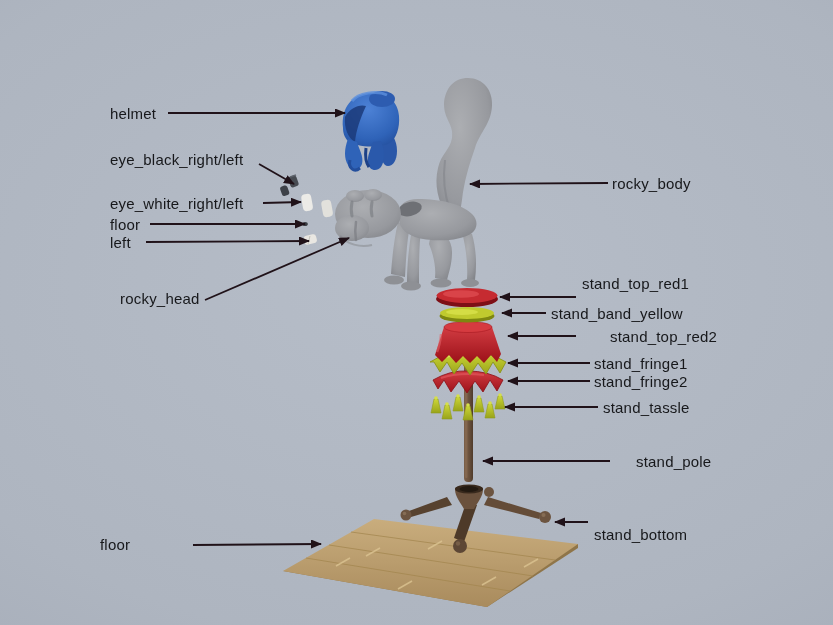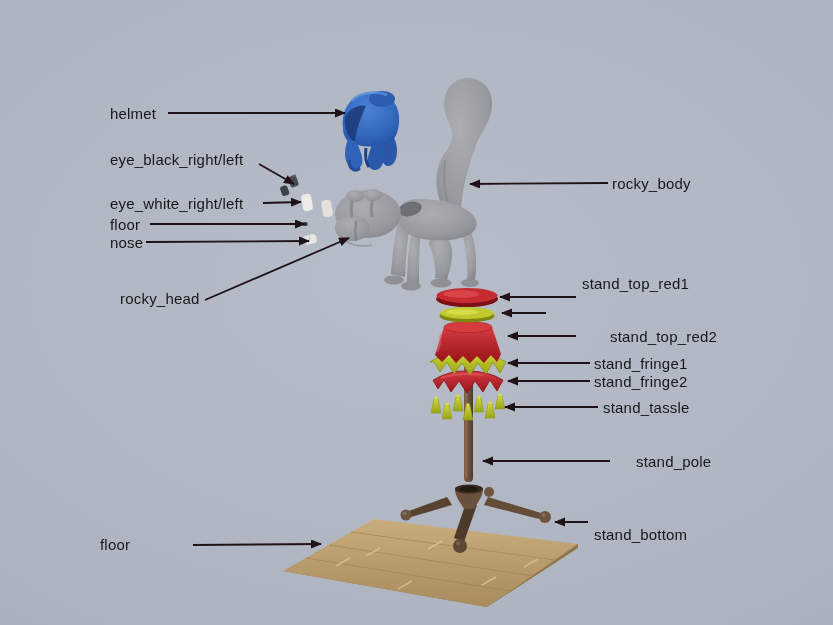--- a/index.html
+++ b/index.html
@@ -220,24 +220,25 @@
       <line x1="610" y1="461" x2="483" y2="461" marker-end="url(#ah)"></line>
       <line x1="588" y1="522" x2="555" y2="522" marker-end="url(#ah)"></line>
       <line x1="193" y1="545" x2="321" y2="544" marker-end="url(#ah)"></line>
     </g>
   </svg>
 
   <div class="lbl" style="left:110px;top:105px">helmet</div>
   <div class="lbl" style="left:110px;top:151px">eye_black_right/left</div>
   <div class="lbl" style="left:110px;top:195px">eye_white_right/left</div>
   <div class="lbl" style="left:110px;top:216px">floor</div>
-  <div class="lbl" style="left:110px;top:234px">nose</div>
+  <div class="lbl" style="left:110px;top:234px">left</div>
   <div class="lbl" style="left:120px;top:290px">rocky_head</div>
   <div class="lbl" style="left:612px;top:175px">rocky_body</div>
   <div class="lbl" style="left:582px;top:275px">stand_top_red1</div>
+  <div class="lbl" style="left:551px;top:305px">stand_band_yellow</div>
   <div class="lbl" style="left:610px;top:328px">stand_top_red2</div>
   <div class="lbl" style="left:594px;top:355px">stand_fringe1</div>
   <div class="lbl" style="left:594px;top:373px">stand_fringe2</div>
   <div class="lbl" style="left:603px;top:399px">stand_tassle</div>
   <div class="lbl" style="left:636px;top:453px">stand_pole</div>
   <div class="lbl" style="left:594px;top:526px">stand_bottom</div>
   <div class="lbl" style="left:100px;top:536px">floor</div>
 </div>
 
 </body></html>

